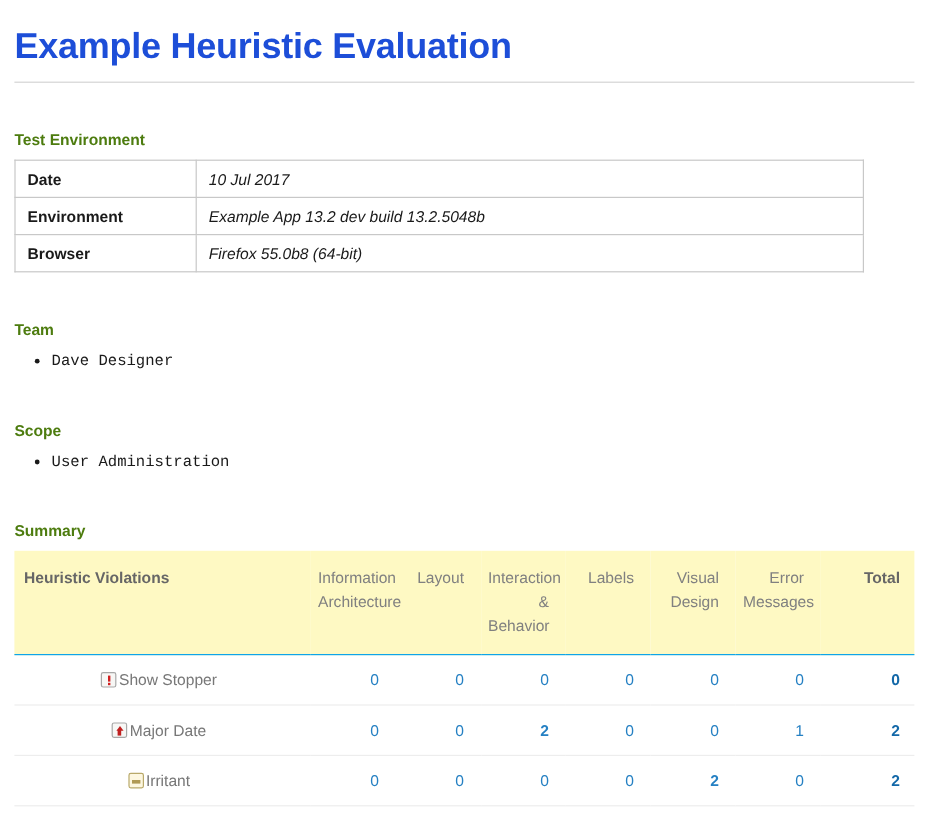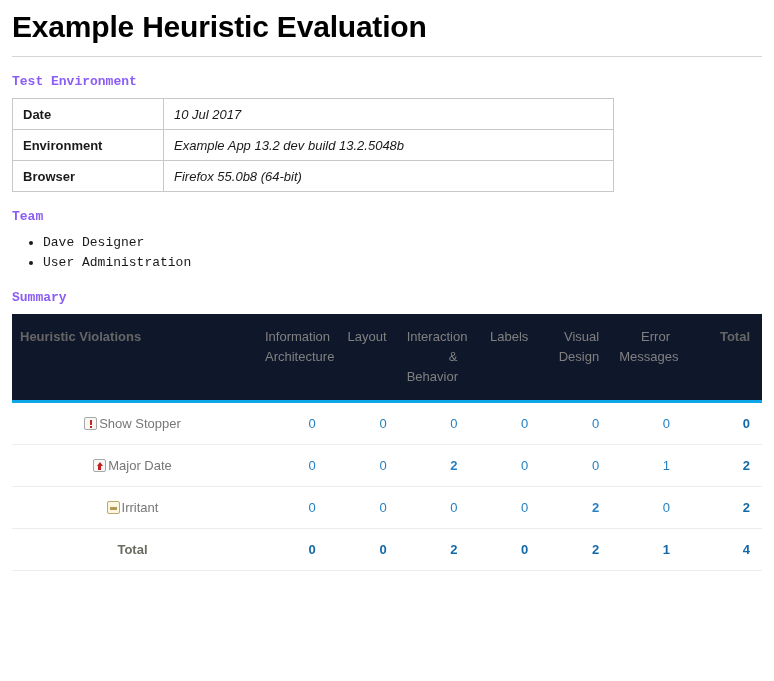--- a/index.html
+++ b/index.html
@@ -17,44 +17,43 @@
   }
   .page {
     padding: 0 12px;
     box-sizing: border-box;
     width: 774px;
   }
   
   .page-title {
     font-size: 30px;
     font-weight: bold;
-    color: #000000;
-    margin: 8px 0 0 0;
+    color: #1d4ed8;
+    margin: 20px 0 0 0;
     padding: 0 0 10px 0;
     letter-spacing: -0.2px;
     line-height: 38px;
   }
   .title-rule {
     border: 0;
     border-top: 1px solid #d4d4d4;
     margin: 0 0 0 0;
     height: 0;
   }
   
   .section-heading {
     font-size: 13px;
     font-weight: bold;
-    color: #8b5cf6;
-    margin: 17px 0 9px 0;
-    font-family: Liberation Mono, monospace;
+    color: #4d7c0f;
+    margin: 40px 0 9px 0;
   }
   
   table.env-table {
     border-collapse: collapse;
-    width: 602px;
+    width: 708px;
     table-layout: fixed;
   }
   table.env-table td {
     border: 1px solid #c8c8c8;
     padding: 7px 10px;
     font-size: 13px;
     height: 16px;
     vertical-align: middle;
   }
   table.env-table td.env-key {
@@ -81,29 +80,29 @@
     padding: 0;
   }
   
   table.summary-table {
     border-collapse: collapse;
     width: 750px;
     table-layout: fixed;
     margin-top: 2px;
   }
   table.summary-table thead th {
-    background: #0f172a;
+    background: #fef9c3;
     color: #808080;
     font-size: 13px;
     font-weight: normal;
     text-align: right;
     padding: 13px 14px 13px 6px;
     vertical-align: top;
     line-height: 20px;
-    border-bottom: 3px solid #0ea5e9;
+    border-bottom: 1px solid #0ea5e9;
   }
   table.summary-table thead th.col-label {
     text-align: left;
     font-weight: bold;
     color: #666666;
     padding-left: 8px;
     width: 225px;
   }
   table.summary-table thead th.col-total {
     font-weight: bold;
@@ -215,20 +214,21 @@
         <td class="env-val">Firefox 55.0b8 (64-bit)</td>
       </tr>
     </tbody>
   </table>
 
   <div class="section-heading">Team</div>
   <ul class="bullets">
     <li>Dave Designer</li>
   </ul>
 
+  <div class="section-heading">Scope</div>
   <ul class="bullets">
     <li>User Administration</li>
   </ul>
 
   <div class="section-heading">Summary</div>
 
   <table class="summary-table">
     <thead>
       <tr>
         <th class="col-label">Heuristic Violations</th>

